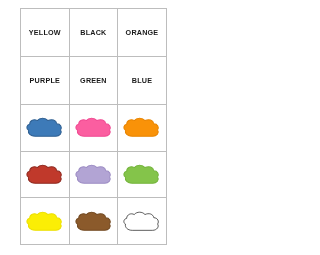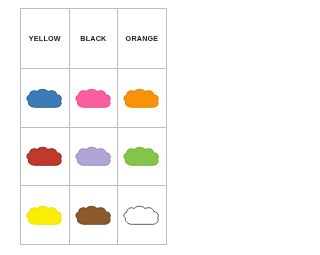--- a/index.html
+++ b/index.html
@@ -64,20 +64,31 @@
     <tbody>
         <tr class="word-row">
           <td>
             <span class="word">YELLOW</span>
           </td>
           <td>
             <span class="word">BLACK</span>
           </td>
           <td>
             <span class="word">ORANGE</span>
+          </td>
+        </tr>
+        <tr class="word-row">
+          <td>
+            <span class="word">PURPLE</span>
+          </td>
+          <td>
+            <span class="word">GREEN</span>
+          </td>
+          <td>
+            <span class="word">BLUE</span>
           </td>
         </tr>
         <tr class="cloud-row">
           <td class="cloud-cell">
             <div class="cloud-wrap">
               <svg class="cloud" width="41" height="23" viewBox="0 0 65 34">
                 <path d="M18 31 C10 31 6 26 7 21 C3 19 4 13 9 12 C9 6 16 3 21 6 C25 1 34 1 38 6 C44 3 51 5 52 11 C58 11 61 17 58 21 C61 25 57 31 50 31 Z" fill="#3d7ab8" stroke="#2f5f91" stroke-width="1.6" stroke-linejoin="round"></path>
               </svg>
             </div>
           </td>

